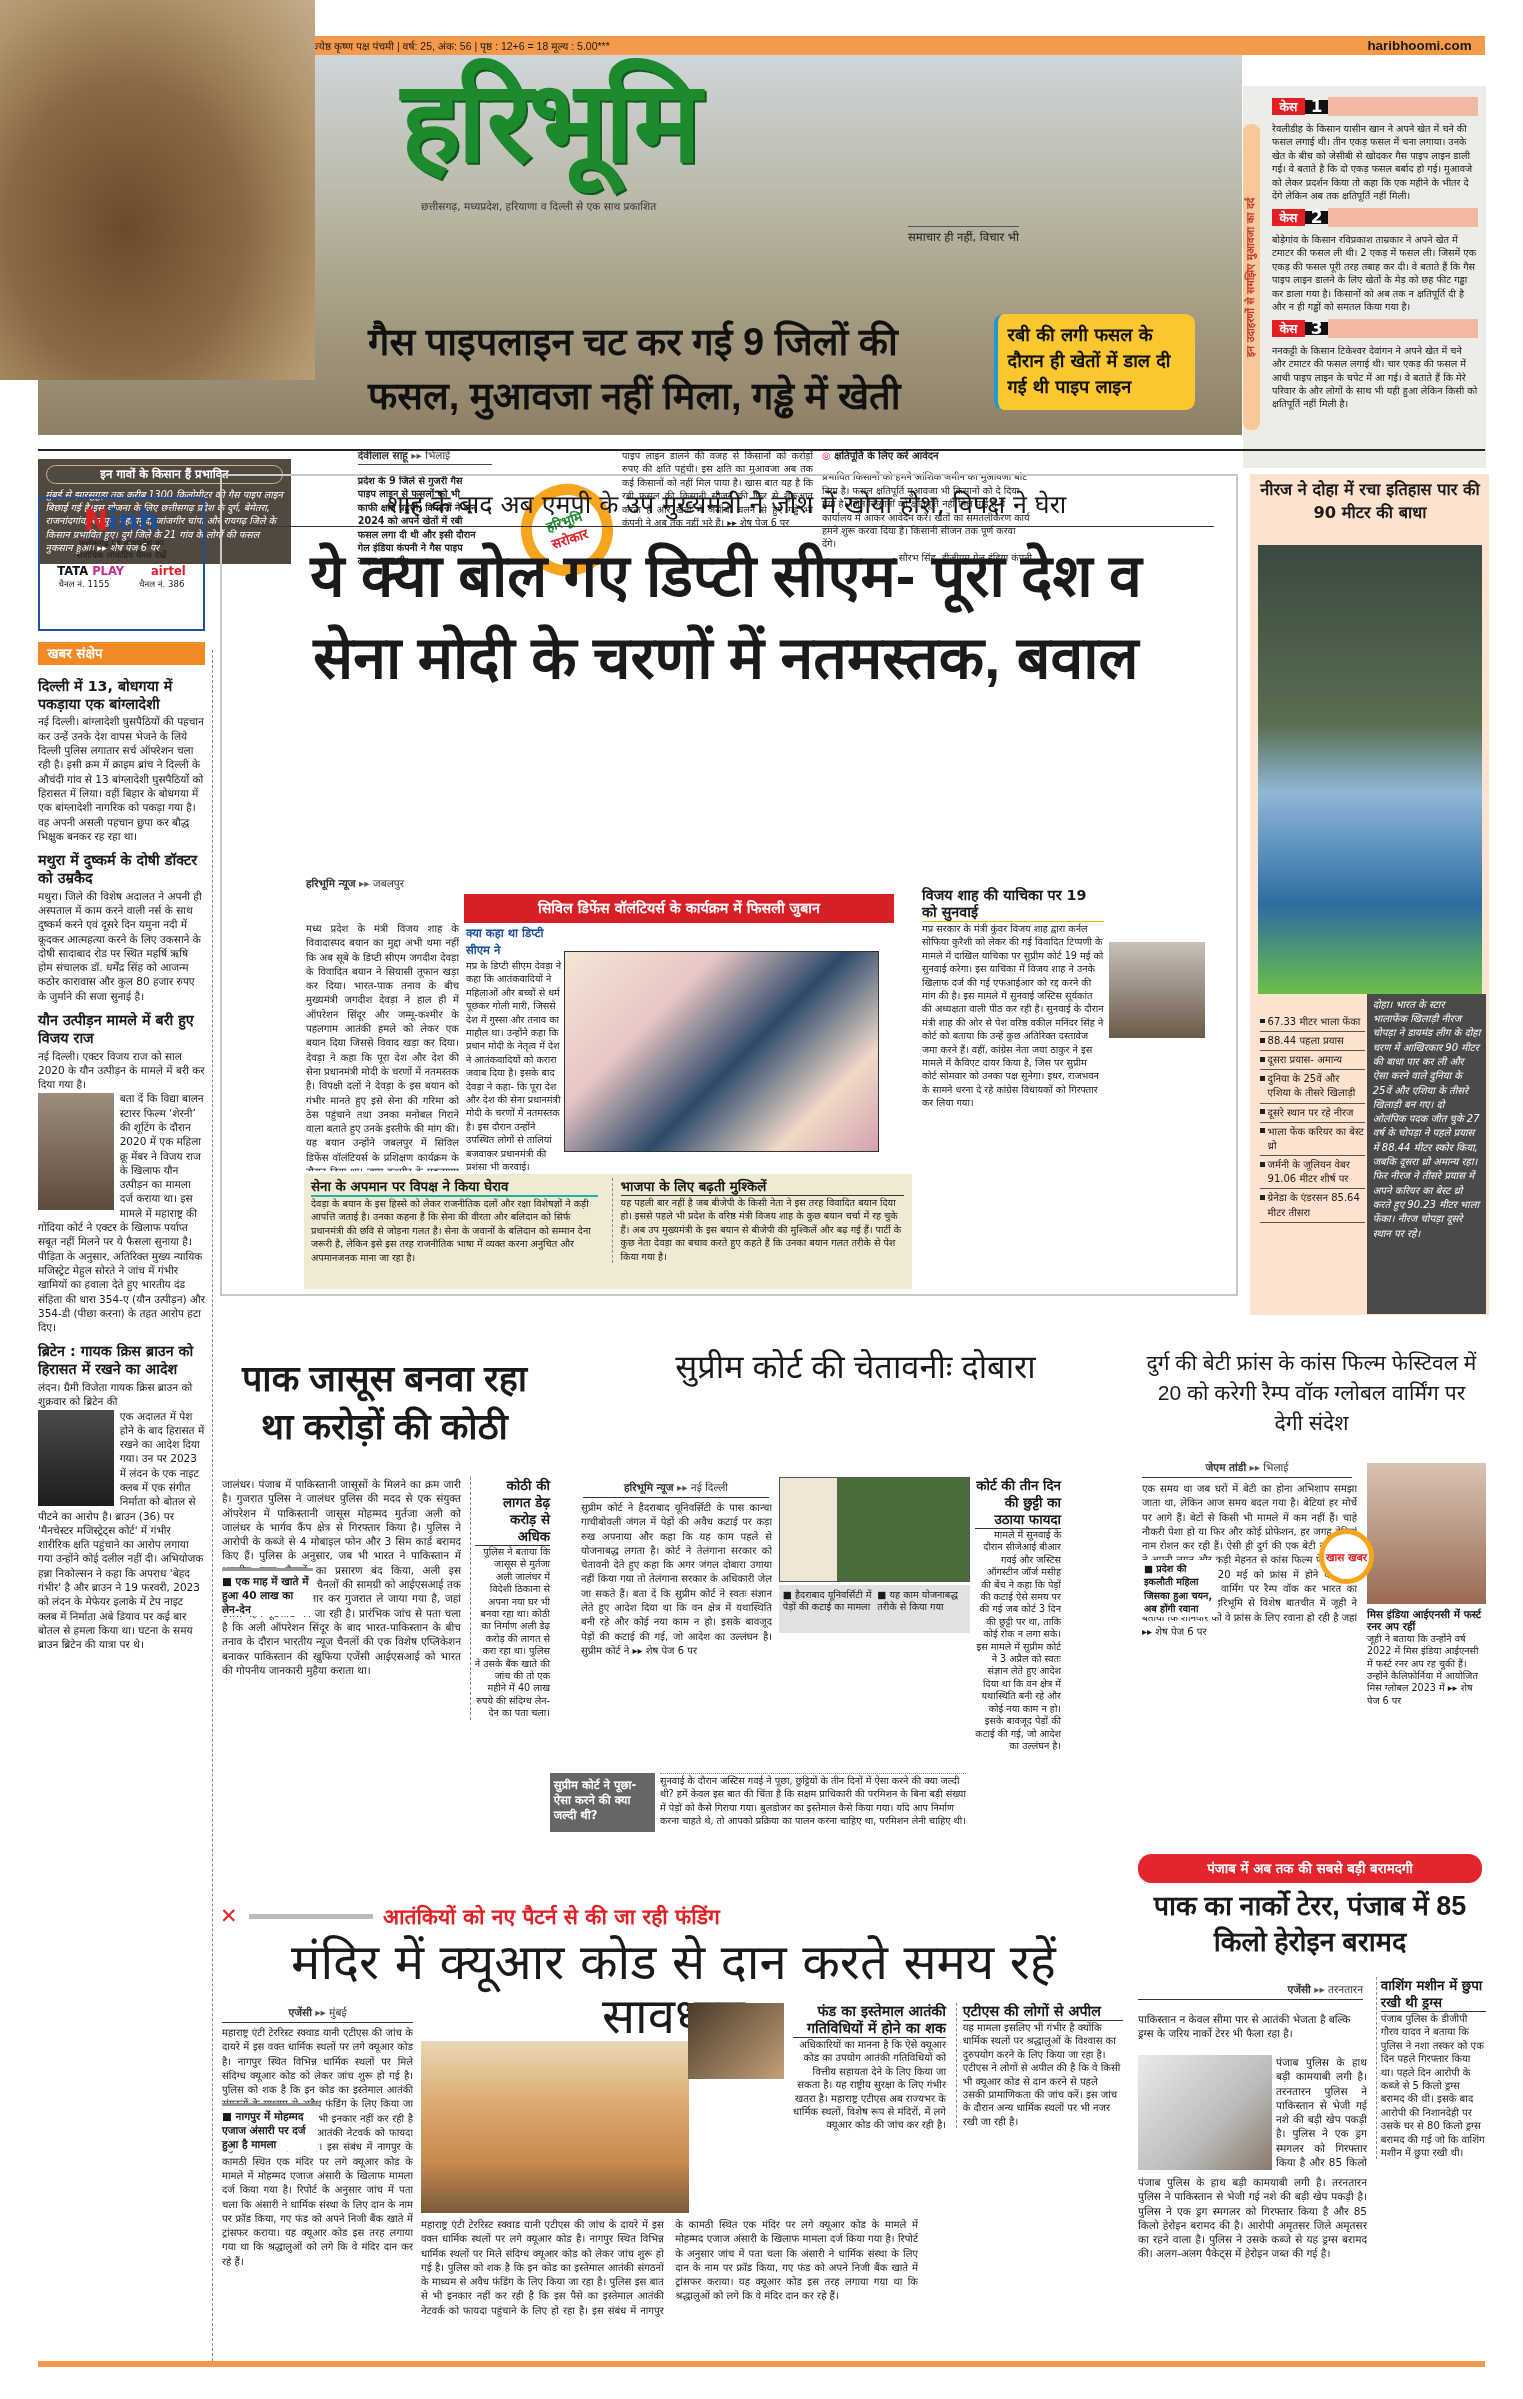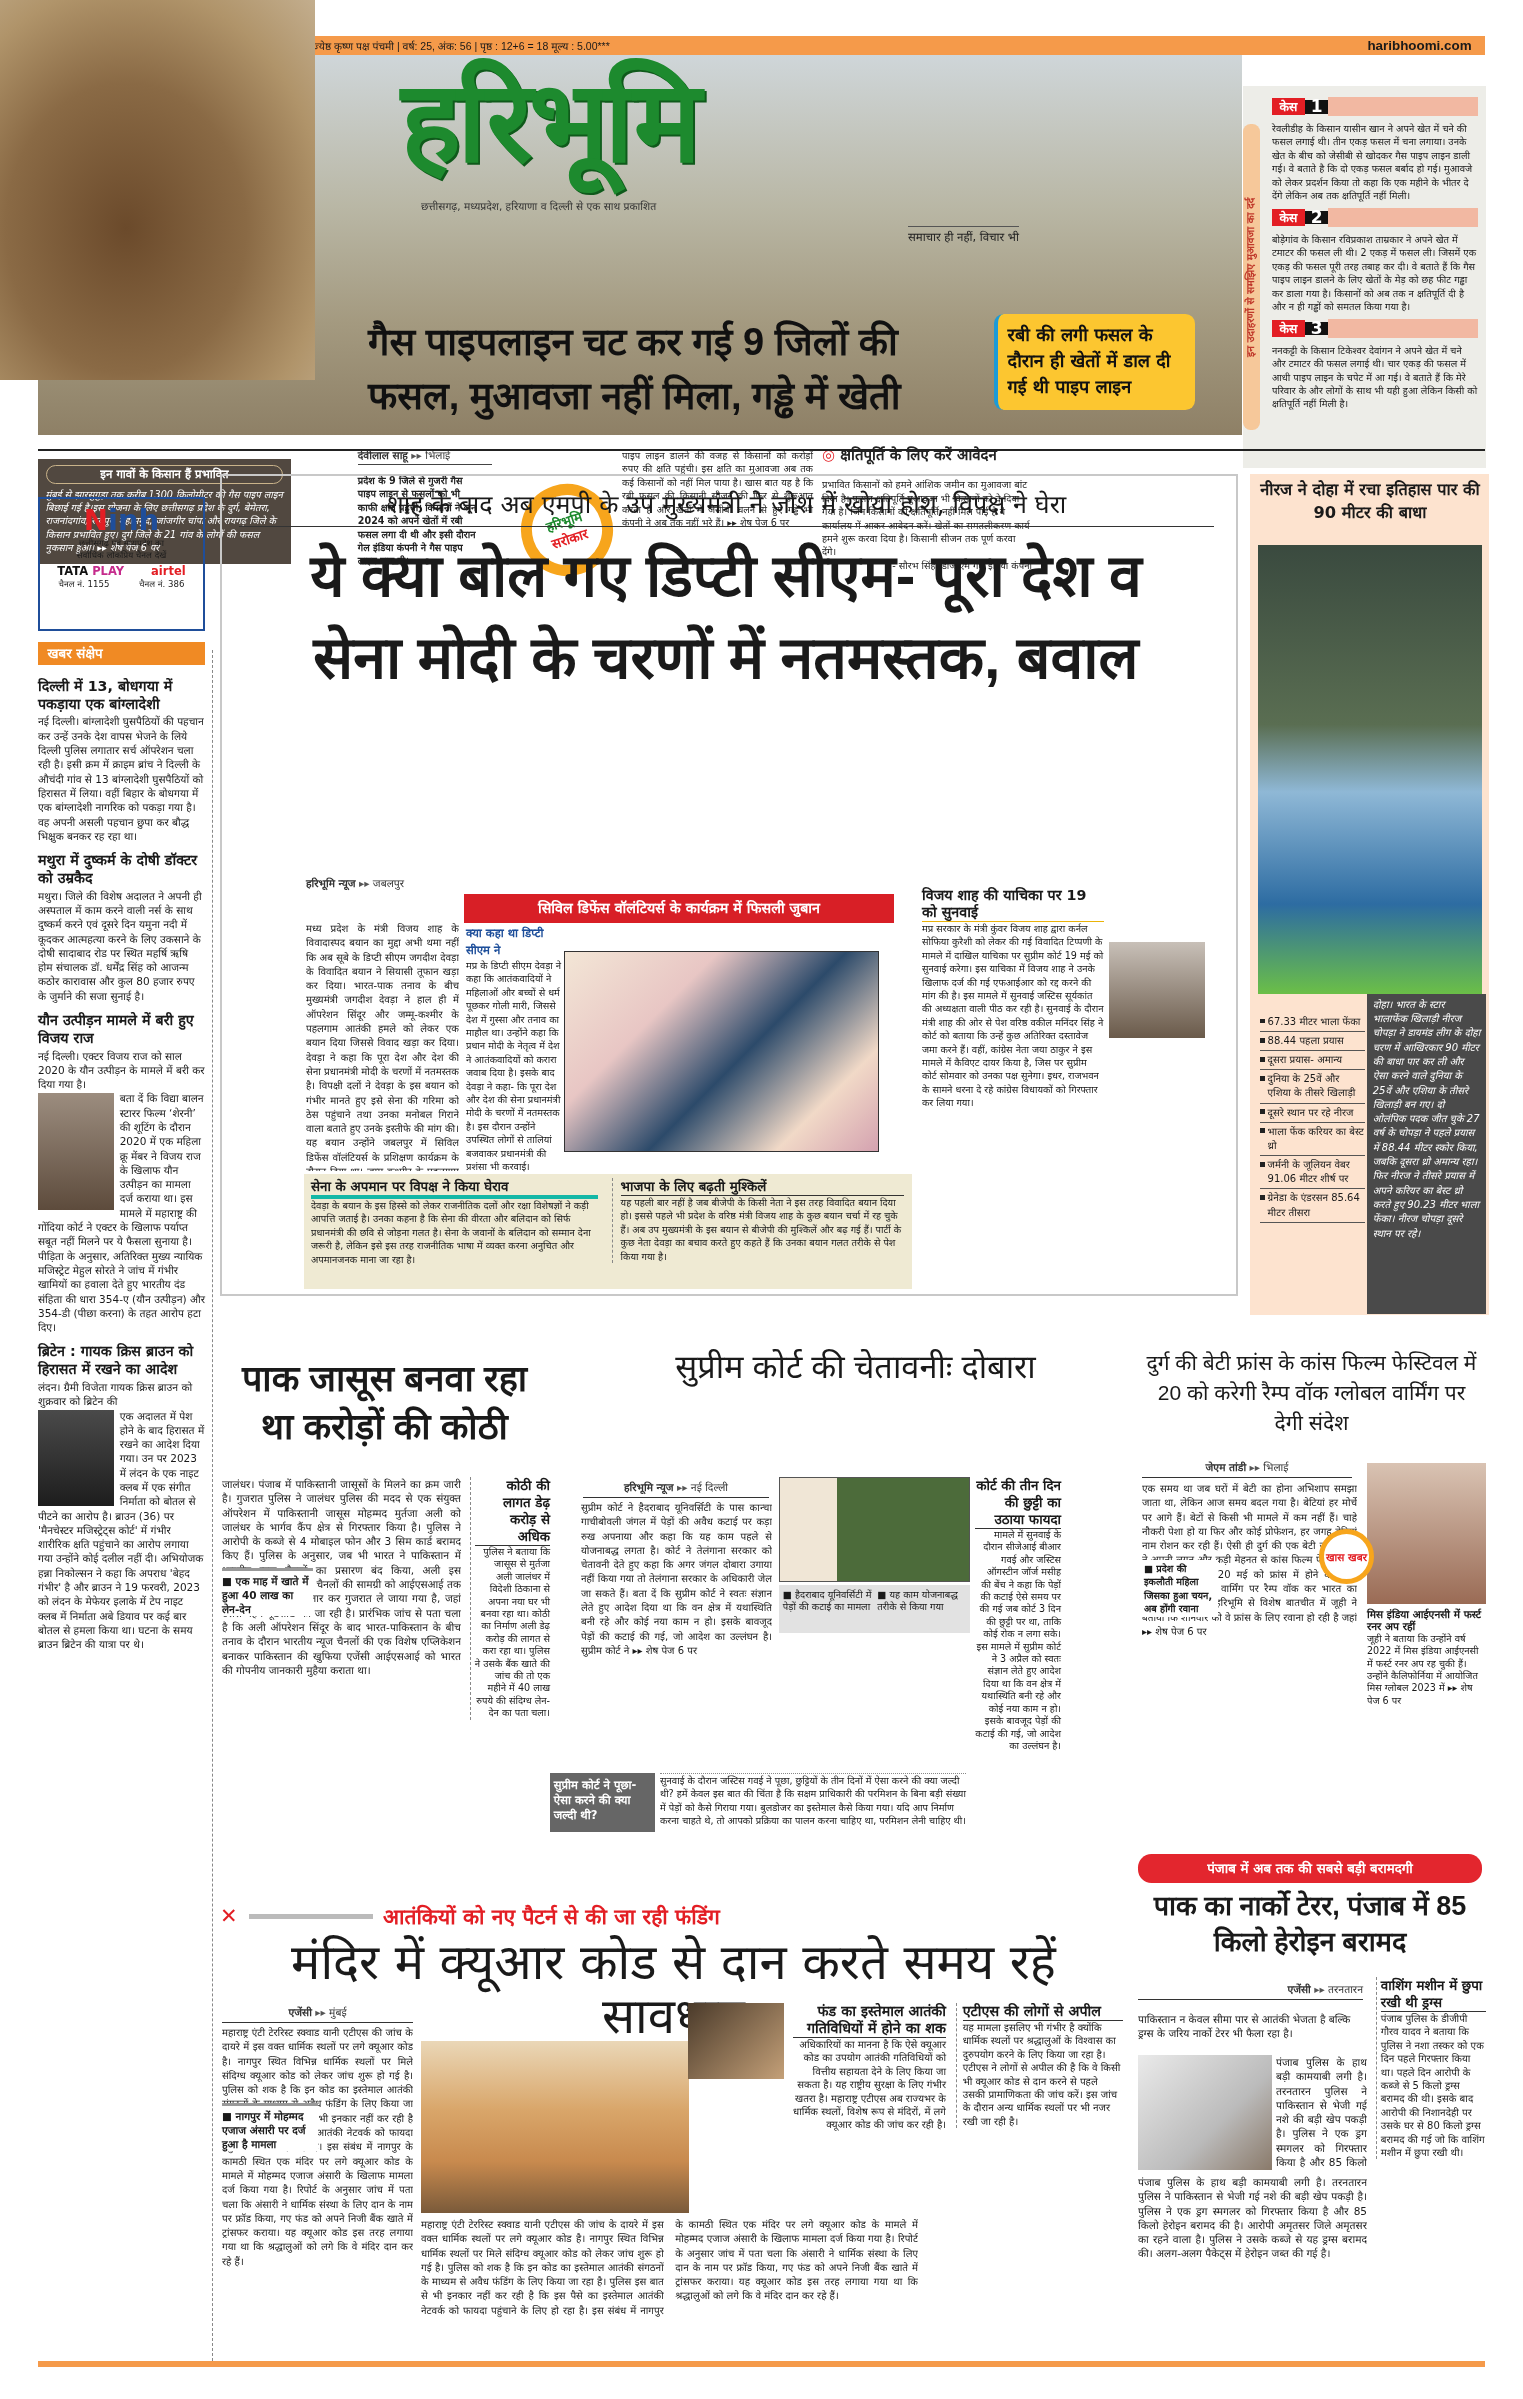--- a/index.html
+++ b/index.html
@@ -102,21 +102,21 @@
   <p>मुंबई से झारसुगुड़ा तक करीब 1300 किलोमीटर की गैस पाइप लाइन बिछाई गई है।इस योजना के लिए छत्तीसगढ़ प्रदेश के दुर्ग, बेमेतरा, राजनांदगांव, रायपुर, महासमुंद, जांजगीर चांपा और रायगढ़ जिले के किसान प्रभावित हुए। दुर्ग जिले के 21 गांव के लोगों की फसल नुकसान हुआ। ▸▸ शेष पेज 6 पर</p>
 </div>
 
 <div class="abs hero-body">
   <div class="col byline" style="left:3.8px;top:0;width:134px;border-bottom:1px solid #444;padding-bottom:1.9px">
     <b>देवीलाल साहू</b> <span class="arrow">▸▸</span> <span>भिलाई</span>
   </div>
   <div class="col" style="left:3.8px;top:25px;width:119px;font-weight:bold">प्रदेश के 9 जिले से गुजरी गैस पाइप लाइन से फसलों को भी काफी क्षति पहुंची। किसानों ने जून 2024 को अपने खेतों में रबी फसल लगा दी थी और इसी दौरान गेल इंडिया कंपनी ने गैस पाइप लाइन डाल दी।</div>
   <div class="col" style="left:268px;top:0;width:191px;text-align:justify">पाइप लाइन डालने की वजह से किसानों को करोड़ों रुपए की क्षति पहुंची। इस क्षति का मुआवजा अब तक कई किसानों को नहीं मिल पाया है। खास बात यह है कि रबी फसल की किसानी सीजन की फिर से शुरूआत करना है और खेतों में जेसीबी चलने से हुए गड्ढे भी कंपनी ने अब तक नहीं भरे हैं। ▸▸ शेष पेज 6 पर</div>
   <div class="col" style="left:468px;top:0;width:210px">
-    <div style="font-weight:bold;font-size:15px;margin-bottom:16px"><span style="color:#e31e24">◎</span> <span>क्षतिपूर्ति के लिए करें आवेदन</span></div>
+    <div style="font-weight:bold;font-size:10px;margin-bottom:8px"><span style="color:#e31e24">◎</span> <span>क्षतिपूर्ति के लिए करें आवेदन</span></div>
     <div>प्रभावित किसानों को हमने आंशिक जमीन का मुआवजा बांट दिया है। फसल क्षतिपूर्ति मुआवजा भी किसानों को दे दिया गया है। जिन किसानों को क्षतिपूर्ति नहीं मिल पाई है वे कार्यालय में आकर आवेदन करें। खेतों का समतलीकरण कार्य हमने शुरू करवा दिया है। किसानी सीजन तक पूर्ण करवा देंगे।</div>
     <div style="text-align:right">- सौरभ सिंह, डीजीएम गेल इंडिया कंपनी</div>
   </div>
 </div>
 <div class="abs sarokar">
     <div><div>हरिभूमि</div><span>सरोकार</span></div>
   </div>
 
 <div class="abs case-panel">
   <div>
@@ -196,21 +196,21 @@
 <div class="abs byline" style="left:306px;top:876px"><b>हरिभूमि न्यूज</b> <span class="arrow">▸▸</span> <span>जबलपुर</span></div>
 <div class="abs redbar">सिविल डिफेंस वॉलंटियर्स के कार्यक्रम में फिसली जुबान</div>
 <div class="abs bodytxt" style="left:306px;top:922px;width:153px;height:249px;overflow:hidden">मध्य प्रदेश के मंत्री विजय शाह के विवादास्पद बयान का मुद्दा अभी थमा नहीं कि अब सूबे के डिप्टी सीएम जगदीश देवड़ा के विवादित बयान ने सियासी तूफान खड़ा कर दिया। भारत-पाक तनाव के बीच मुख्यमंत्री जगदीश देवड़ा ने हाल ही में ऑपरेशन सिंदूर और जम्मू-कश्मीर के पहलगाम आतंकी हमले को लेकर एक बयान दिया जिससे विवाद खड़ा कर दिया। देवड़ा ने कहा कि पूरा देश और देश की सेना प्रधानमंत्री मोदी के चरणों में नतमस्तक है। विपक्षी दलों ने देवड़ा के इस बयान को गंभीर मानते हुए इसे सेना की गरिमा को ठेस पहुंचाने तथा उनका मनोबल गिराने वाला बताते हुए उनके इस्तीफे की मांग की। यह बयान उन्होंने जबलपुर में सिविल डिफेंस वॉलंटियर्स के प्रशिक्षण कार्यक्रम के दौरान दिया था। जम्मू-कश्मीर के पहलगाम में हुए आतंकी हमले के बाद प्रधानमंत्री मोदी द्वारा आतंकवादियों के ठिकानों पर सटीक और साहसिक कार्रवाई को लेकर देवड़ा ने आभार जताया।</div>
 <div class="abs" style="left:466px;top:925px;width:96px;font-size:9.6px;line-height:13.4px">
   <div class="sub-h" style="font-size:11.5px;color:#1d4e9a">क्या कहा था डिप्टी सीएम ने</div>
   <div>मप्र के डिप्टी सीएम देवड़ा ने कहा कि आतंकवादियों ने महिलाओं और बच्चों से धर्म पूछकर गोली मारी, जिससे देश में गुस्सा और तनाव का माहौल था। उन्होंने कहा कि प्रधान मोदी के नेतृत्व में देश ने आतंकवादियों को करारा जवाब दिया है। इसके बाद देवड़ा ने कहा- कि पूरा देश और देश की सेना प्रधानमंत्री मोदी के चरणों में नतमस्तक है। इस दौरान उन्होंने उपस्थित लोगों से तालियां बजवाकर प्रधानमंत्री की प्रशंसा भी करवाई।</div>
 </div>
 <div class="abs main-photo"></div>
 <div class="abs beige"></div>
 <div class="abs" style="left:311px;top:1178px;width:287px;font-size:9.6px;line-height:13.4px">
-  <div class="sub-h" style="border-bottom:4px solid #14b8a6">सेना के अपमान पर विपक्ष ने किया घेराव</div>
+  <div class="sub-h" style="border-bottom:2px solid #14b8a6">सेना के अपमान पर विपक्ष ने किया घेराव</div>
   <div>देवड़ा के बयान के इस हिस्से को लेकर राजनीतिक दलों और रक्षा विशेषज्ञों ने कड़ी आपत्ति जताई है। उनका कहना है कि सेना की वीरता और बलिदान को सिर्फ प्रधानमंत्री की छवि से जोड़ना गलत है। सेना के जवानों के बलिदान को सम्मान देना जरूरी है, लेकिन इसे इस तरह राजनीतिक भाषा में व्यक्त करना अनुचित और अपमानजनक माना जा रहा है।</div>
 </div>
 <div class="abs" style="left:612px;top:1178px;width:292px;font-size:9.6px;line-height:13.4px;border-left:1px dashed #888;padding-left:7.6px">
   <div class="sub-h" style="border-bottom:1px solid #333">भाजपा के लिए बढ़ती मुश्किलें</div>
   <div>यह पहली बार नहीं है जब बीजेपी के किसी नेता ने इस तरह विवादित बयान दिया हो। इससे पहले भी प्रदेश के वरिष्ठ मंत्री विजय शाह के कुछ बयान चर्चा में रह चुके हैं। अब उप मुख्यमंत्री के इस बयान से बीजेपी की मुश्किलें और बढ़ गई हैं। पार्टी के कुछ नेता देवड़ा का बचाव करते हुए कहते हैं कि उनका बयान गलत तरीके से पेश किया गया है।</div>
 </div>
 <div class="abs" style="left:922px;top:887px;width:182px;font-size:9.6px;line-height:13.4px">
   <div class="sub-h" style="font-size:14.3px;border-bottom:1px solid #eab308">विजय शाह की याचिका पर 19 को सुनवाई</div>
   <div>मप्र सरकार के मंत्री कुंवर विजय शाह द्वारा कर्नल सोफिया कुरैशी को लेकर की गई विवादित टिप्पणी के मामले में दाखिल याचिका पर सुप्रीम कोर्ट 19 मई को सुनवाई करेगा। इस याचिका में विजय शाह ने उनके खिलाफ दर्ज की गई एफआईआर को रद्द करने की मांग की है। इस मामले में सुनवाई जस्टिस सूर्यकांत की अध्यक्षता वाली पीठ कर रही है। सुनवाई के दौरान मंत्री शाह की ओर से पेश वरिष्ठ वकील मनिंदर सिंह ने कोर्ट को बताया कि उन्हें कुछ अतिरिक्त दस्तावेज जमा करने हैं। वहीं, कांग्रेस नेता जया ठाकुर ने इस मामले में कैविएट दायर किया है, जिस पर सुप्रीम कोर्ट सोमवार को उनका पक्ष सुनेगा। इधर, राजभवन के सामने धरना दे रहे कांग्रेस विधायकों को गिरफ्तार कर लिया गया।</div>
 </div>

